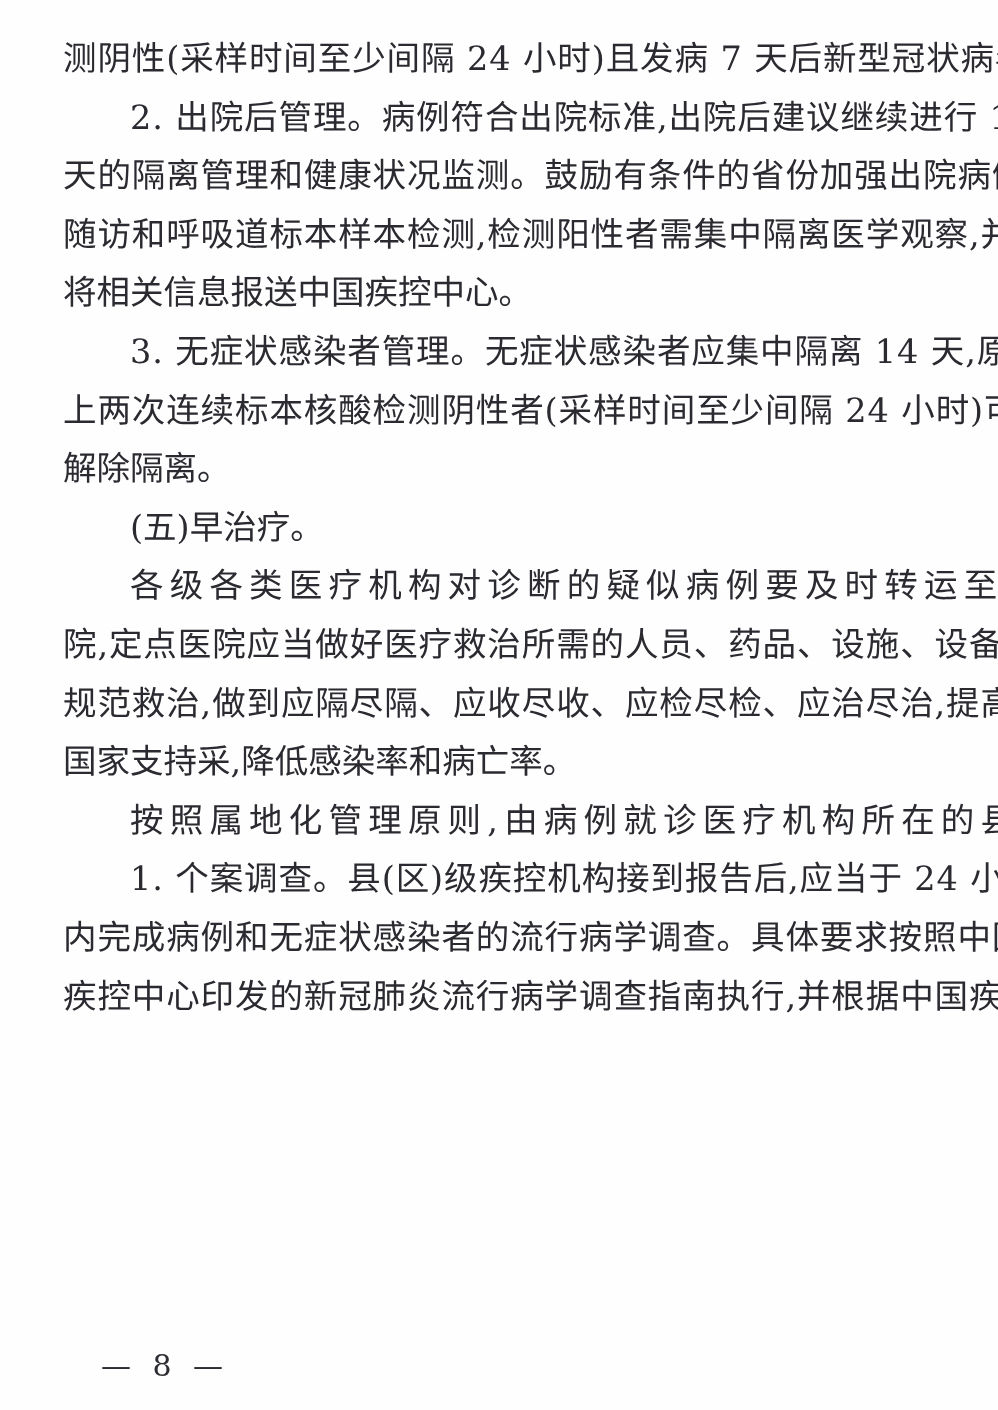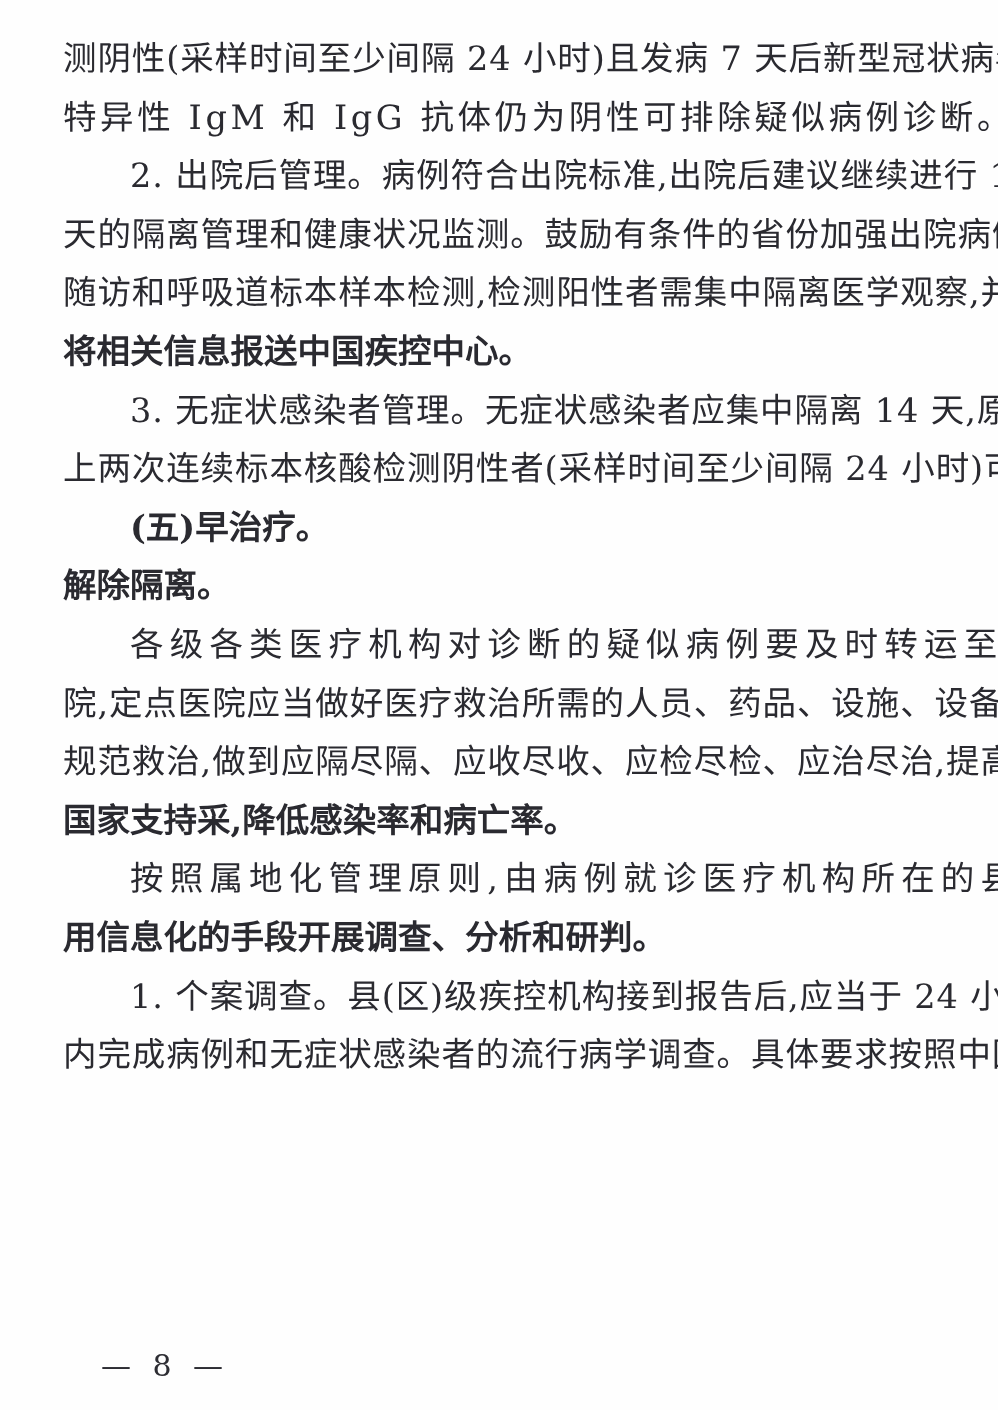--- a/index.html
+++ b/index.html
@@ -40,55 +40,53 @@
     text-indent: 67px;
   }
   .line.loose {
     letter-spacing: 3.6px;
   }
   .line.looser {
     letter-spacing: 6.2px;
   }
   .line.tight {
     letter-spacing: 0px;
-    font-weight: bold;
   }
   .page-number {
     position: absolute;
     left: 0;
     top: 1348px;
     width: 330px;
     text-align: center;
     font-size: 30px;
     letter-spacing: 6px;
     color: #2d2d33;
     font-family: "DejaVu Serif", "Liberation Serif", serif;
   }
 </style>
 </head>
 <body>
 
 <div class="page">
 
   <div class="text-body">
     <div class="line full">测阴性(采样时间至少间隔 24 小时)且发病 7 天后新型冠状病毒</div>
-    <div class="line loose">特异性 IgM 和 IgG 抗体仍为阴性可排除疑似病例诊断。</div>
     <div class="line full indent">2. 出院后管理。病例符合出院标准,出院后建议继续进行 14</div>
     <div class="line full">天的隔离管理和健康状况监测。鼓励有条件的省份加强出院病例</div>
     <div class="line full">随访和呼吸道标本样本检测,检测阳性者需集中隔离医学观察,并</div>
     <div class="line tight">将相关信息报送中国疾控中心。</div>
     <div class="line full indent">3. 无症状感染者管理。无症状感染者应集中隔离 14 天,原则</div>
     <div class="line full">上两次连续标本核酸检测阴性者(采样时间至少间隔 24 小时)可</div>
+    <div class="line tight">解除隔离。</div>
     <div class="line tight indent">(五)早治疗。</div>
-    <div class="line tight">解除隔离。</div>
     <div class="line looser indent">各级各类医疗机构对诊断的疑似病例要及时转运至定点医</div>
     <div class="line full">院,定点医院应当做好医疗救治所需的人员、药品、设施、设备、防</div>
     <div class="line full">规范救治,做到应隔尽隔、应收尽收、应检尽检、应治尽治,提高收</div>
     <div class="line tight">国家支持采,降低感染率和病亡率。</div>
     <div class="line looser indent">按照属地化管理原则,由病例就诊医疗机构所在的县(区)级</div>
-    <div class="line tight">用信息化的手段开展调查、分析和研判。</div>
     <div class="line full indent">1. 个案调查。县(区)级疾控机构接到报告后,应当于 24 小时</div>
     <div class="line full">内完成病例和无症状感染者的流行病学调查。具体要求按照中国</div>
+    <div class="line full">疾控中心印发的新冠肺炎流行病学调查指南执行,并根据中国疾</div>
   </div>
 
   <div class="page-number">— 8 —</div>
 
 </div>
 
 </body></html>

